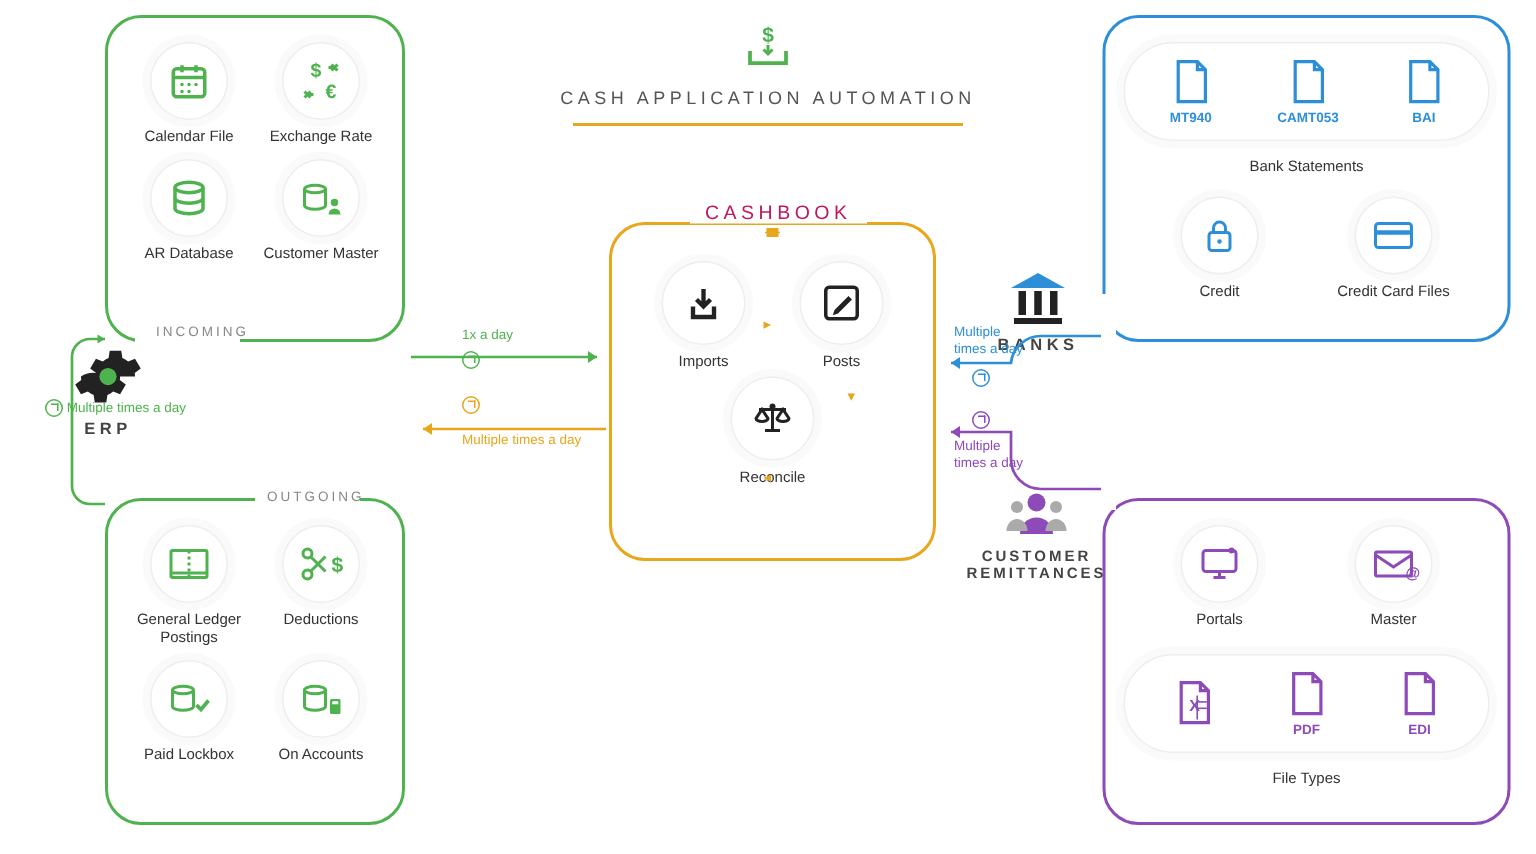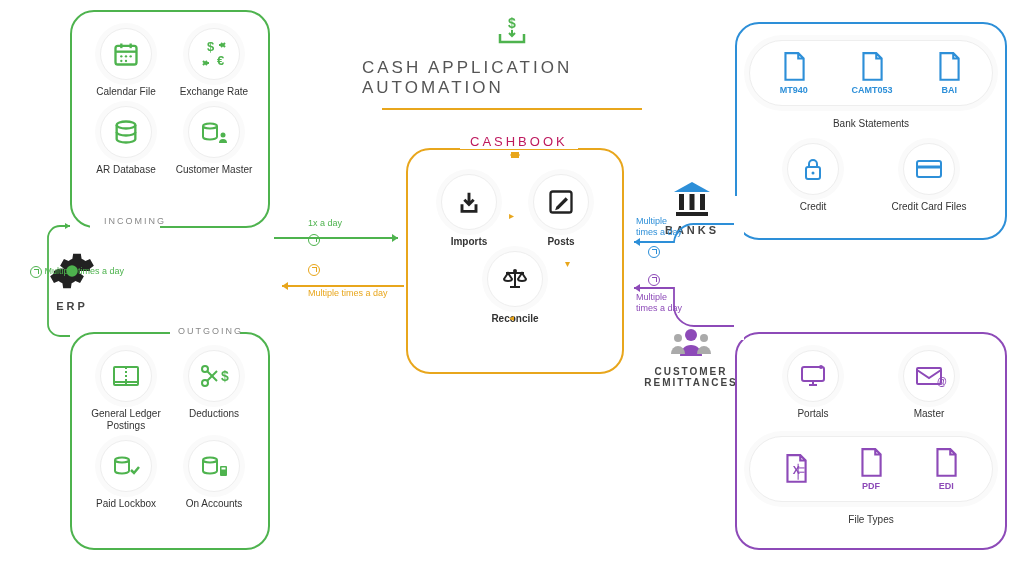--- a/index.html
+++ b/index.html
@@ -1,51 +1,51 @@
 <!DOCTYPE html>
 <html><head>
 <meta charset="utf-8">
 <style>
 *{box-sizing:border-box;margin:0;padding:0}
 body{font-family:-apple-system,BlinkMacSystemFont,"Segoe UI",Arial,sans-serif;background:#fff;width:1024px;height:569px;position:relative;overflow:hidden}
 .panel{position:absolute;border:2px solid;border-radius:24px;padding:16px 12px}
 .panel-incoming{left:70px;top:10px;width:200px;height:218px;border-color:#4eb34e}
 .panel-outgoing{left:70px;top:332px;width:200px;height:218px;border-color:#4eb34e}
 .panel-cashbook{left:406px;top:148px;width:218px;height:226px;border-color:#e8a61c;background:#fff}
-.panel-banks{left:735px;top:22px;width:272px;height:218px;border-color:#2d8fd8}
+.panel-banks{left:735px;top:10px;width:272px;height:218px;border-color:#2d8fd8}
 .panel-remit{left:735px;top:332px;width:272px;height:218px;border-color:#8d4ab8}
 .break{position:absolute;background:#fff}
 .break-incoming{left:90px;top:218px;width:70px;height:20px}
 .break-outgoing{left:170px;top:322px;width:70px;height:20px}
 .break-banks{left:726px;top:196px;width:18px;height:40px}
 .break-remit{left:726px;top:300px;width:18px;height:40px}
 .panel-label{position:absolute;font-size:9px;letter-spacing:2px;color:#888}
 .lbl-incoming{left:104px;top:216px}
 .lbl-outgoing{left:178px;top:326px}
 .tile-grid{display:flex;flex-wrap:wrap;gap:8px 4px;justify-content:center}
 .tile{width:84px;display:flex;flex-direction:column;align-items:center}
 .tile-circle{width:52px;height:52px;border-radius:50%;border:1px solid #eee;background:#fff;display:flex;align-items:center;justify-content:center;box-shadow:0 0 0 5px #fafafa;margin-bottom:6px}
 .tile-label{font-size:10px;color:#333;text-align:center;line-height:1.2}
 .bank-wide{width:244px;border-radius:36px;border:1px solid #eee;background:#fff;box-shadow:0 0 0 5px #fafafa;display:flex;justify-content:space-around;align-items:center;padding:10px 8px;margin-bottom:6px}
 .bank-wide-label{font-size:10px;color:#333;text-align:center;width:100%}
 .file-item{display:flex;flex-direction:column;align-items:center;gap:2px}
 .file-icon{width:26px;height:32px}
 .file-txt{font-size:9px;font-weight:700;color:#2d8fd8}
-.erp-block{position:absolute;left:32px;top:248px;width:80px;display:flex;flex-direction:column;align-items:center}
+.erp-block{position:absolute;left:32px;top:228px;width:80px;display:flex;flex-direction:column;align-items:center}
 .section-title{font-size:11px;letter-spacing:3px;color:#444;text-align:center;margin-top:6px;font-weight:700}
 .banks-block{position:absolute;left:652px;top:178px;width:80px;display:flex;flex-direction:column;align-items:center}
 .remit-block{position:absolute;left:636px;top:324px;width:110px;display:flex;flex-direction:column;align-items:center}
 .header{position:absolute;left:362px;top:16px;width:300px;display:flex;flex-direction:column;align-items:center}
-.header-title{font-size:17px;letter-spacing:3px;color:#555;margin-top:8px}
+.header-title{font-size:12px;letter-spacing:3px;color:#555;margin-top:8px}
 .header-rule{width:260px;height:2px;background:#e8a61c;margin-top:10px}
 .cashbook-title{position:absolute;left:460px;top:134px;background:#fff;padding:0 10px;font-size:13px;letter-spacing:3px;color:#be185d;font-weight:400}
 .cb-grid{display:flex;flex-wrap:wrap;gap:4px 2px;justify-content:center;align-items:flex-start;padding-top:8px}
 .cb-tile{width:90px;display:flex;flex-direction:column;align-items:center}
 .cb-circle{width:56px;height:56px;border-radius:50%;border:1px solid #eee;background:#fff;display:flex;align-items:center;justify-content:center;box-shadow:0 0 0 5px #fafafa;margin-bottom:6px}
-.cb-label{font-size:10px;font-weight:700;color:#333}
+.cb-label{font-size:10px;font-weight:400;color:#333}
 .arrow-caret{position:absolute;font-size:10px;color:#e8a61c}
 .flow-label{position:absolute;font-size:9px;line-height:1.2}
 .flow-green{color:#4eb34e}
 .flow-orange{color:#e8a61c}
 .flow-blue{color:#2d8fd8}
 .flow-purple{color:#8d4ab8}
 .clock{display:inline-block;width:12px;height:12px;border:1.5px solid currentColor;border-radius:50%;position:relative;vertical-align:middle}
 .clock::after{content:"";position:absolute;width:4px;height:4px;border-top:1.5px solid currentColor;border-right:1.5px solid currentColor;left:3px;top:2px}
 svg{overflow:visible}
 .arrow-line{position:absolute;pointer-events:none}

